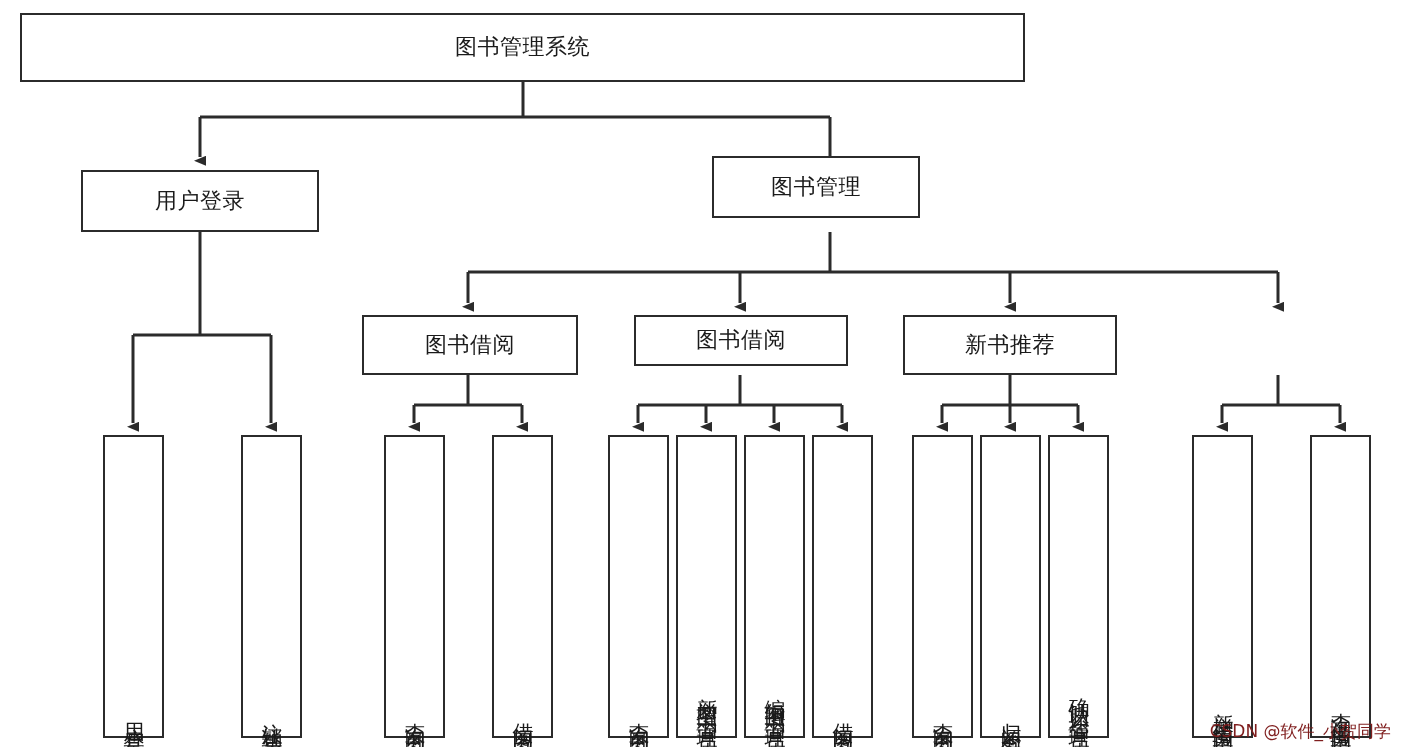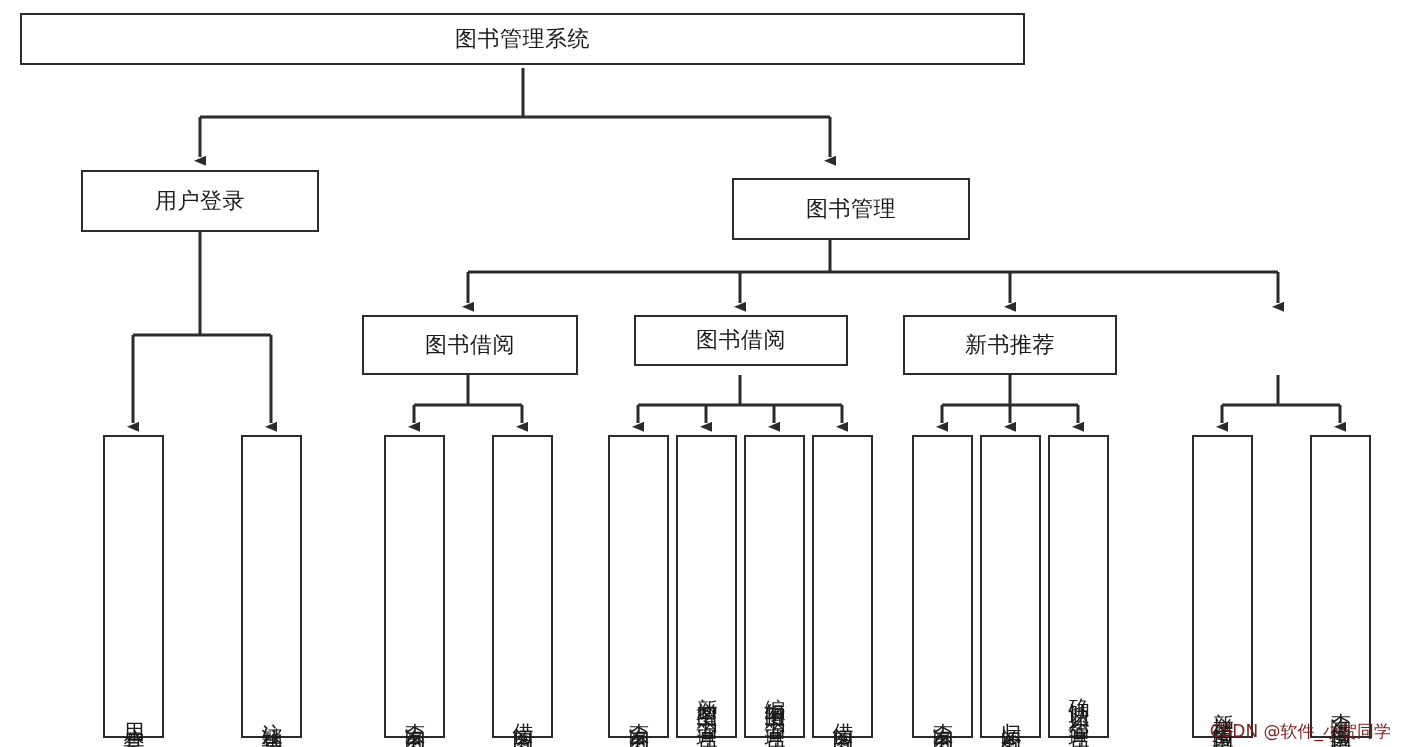--- a/index.html
+++ b/index.html
@@ -117,28 +117,28 @@
       <path d="M1010,405 L1010,423" marker-end="url(#arrowhead)"></path>
       <path d="M1078,405 L1078,423" marker-end="url(#arrowhead)"></path>
 
       <path d="M1278,375 L1278,405"></path>
       <path d="M1222,405 L1340,405"></path>
       <path d="M1222,405 L1222,423" marker-end="url(#arrowhead)"></path>
       <path d="M1340,405 L1340,423" marker-end="url(#arrowhead)"></path>
     </g>
   </svg>
 
-  <div class="node-box" style="left:20px; top:13px; width:1005px; height:52px;">
+  <div class="node-box" style="left:20px; top:13px; width:1005px; height:69px;">
     <span class="node-h-label">图书管理系统</span>
   </div>
 
   <div class="node-box" style="left:81px; top:170px; width:238px; height:62px;">
     <span class="node-h-label">用户登录</span>
   </div>
-  <div class="node-box" style="left:712px; top:178px; width:238px; height:62px;margin-left:20px;">
+  <div class="node-box" style="left:712px; top:156px; width:208px; height:62px;">
     <span class="node-h-label">图书管理</span>
   </div>
 
   <div class="node-box" style="left:362px; top:315px; width:216px; height:60px;">
     <span class="node-h-label">图书借阅</span>
   </div>
   <div class="node-box" style="left:634px; top:315px; width:214px; height:51px;">
     <span class="node-h-label">图书借阅</span>
   </div>
   <div class="node-box" style="left:903px; top:315px; width:214px; height:60px;">

